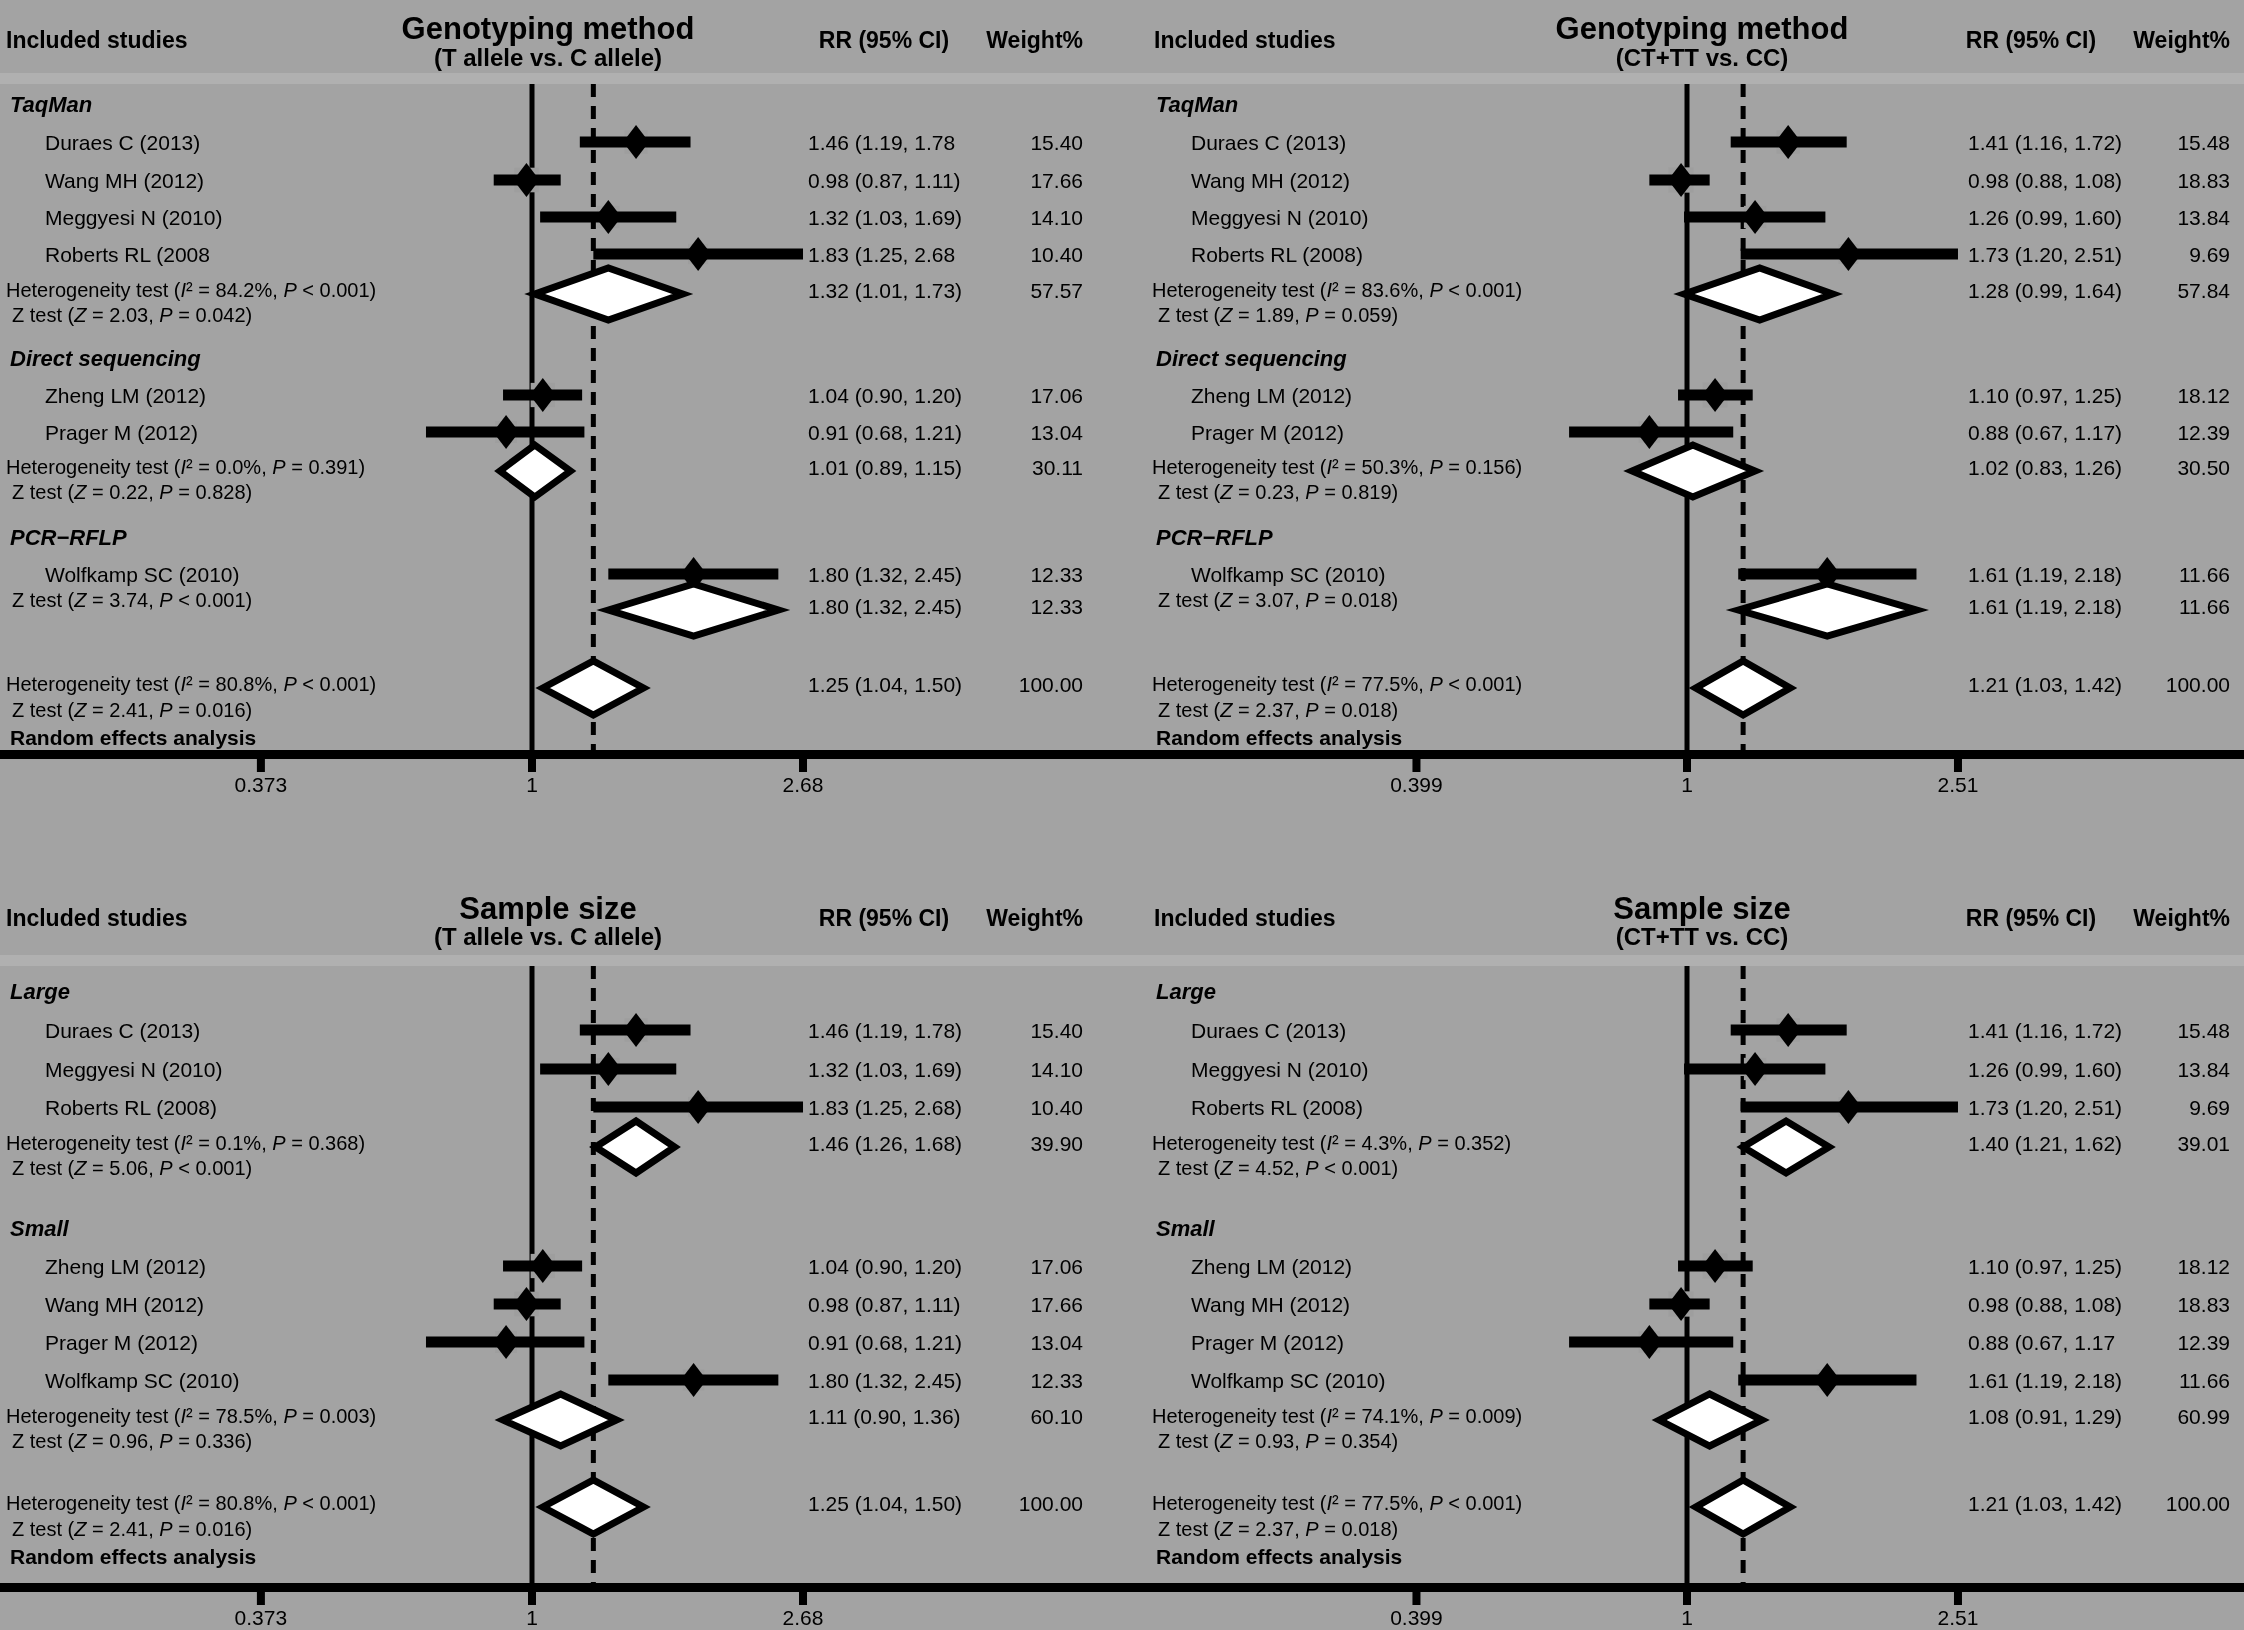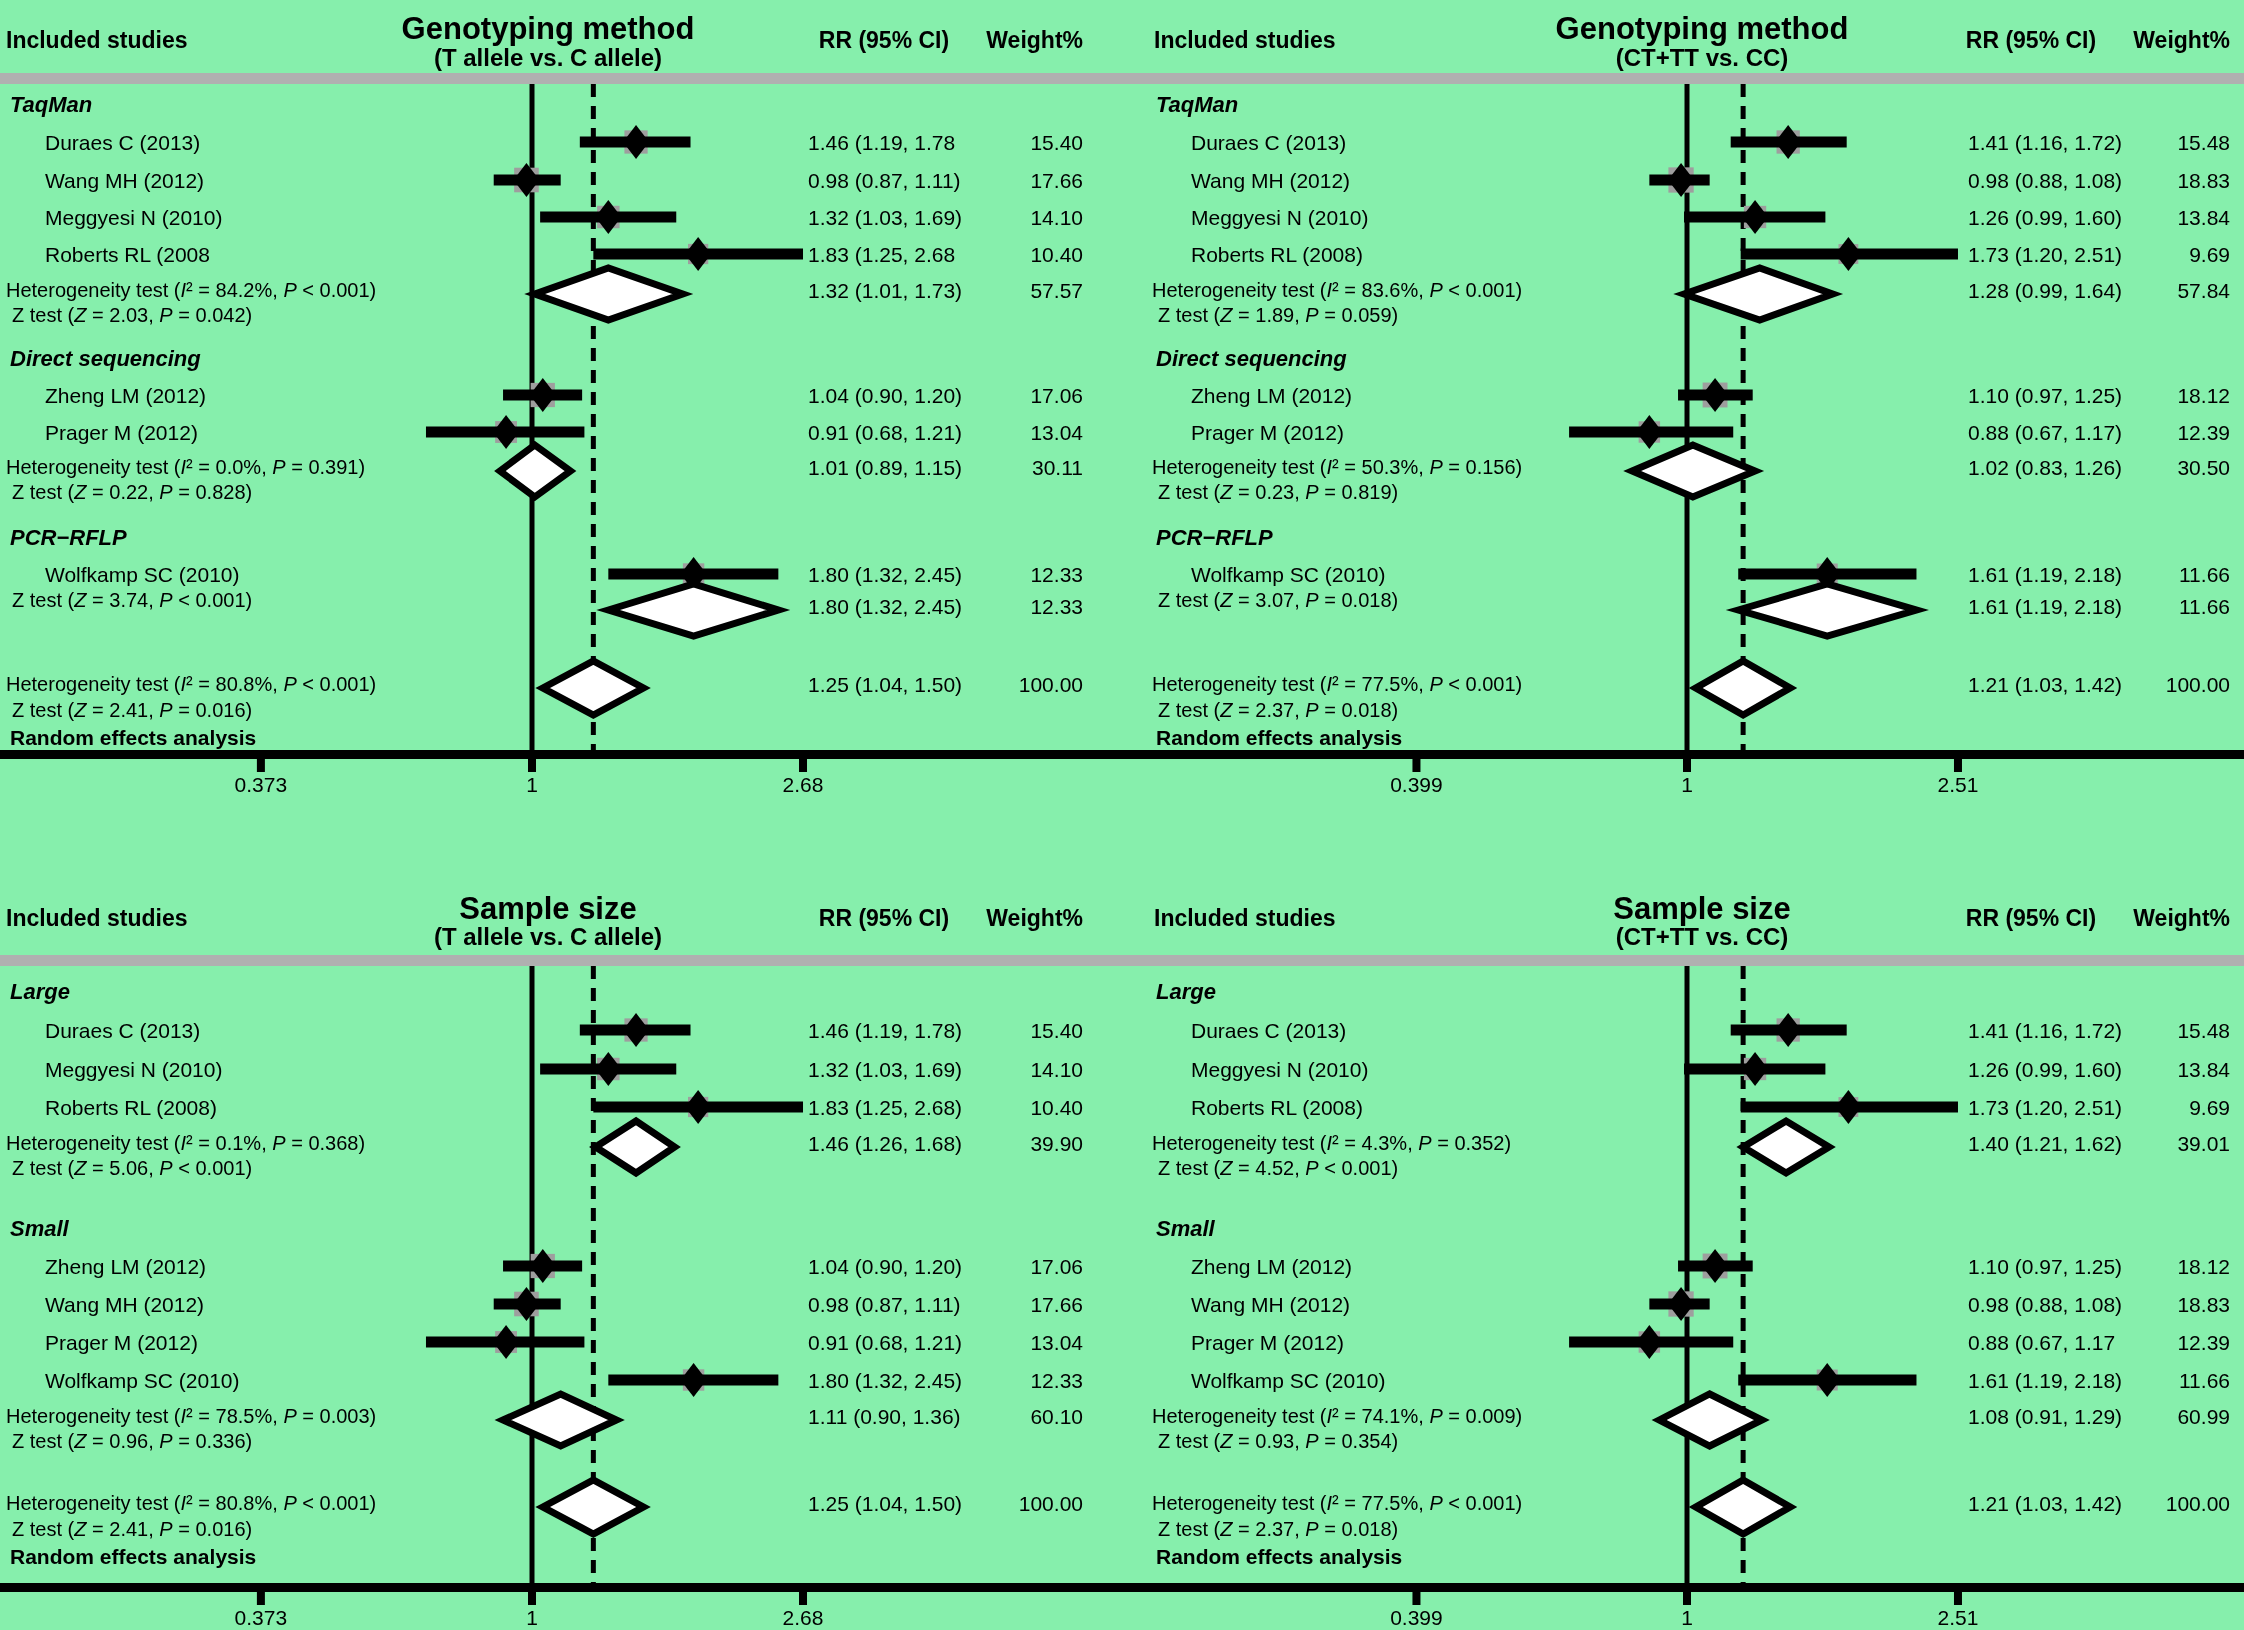--- a/index.html
+++ b/index.html
@@ -1,16 +1,16 @@
 <!DOCTYPE html>
 <html><head>
 <meta charset="utf-8">
 <style>
   html,body{margin:0;padding:0;background:#ffffff;}
-  .figure{position:relative;width:2244px;height:1630px;background:#86efac;overflow:hidden;}
+  .figure{position:relative;width:2244px;height:1630px;background:#a3a3a3;overflow:hidden;}
   svg text{font-family:"Liberation Sans", sans-serif;fill:#000;}
 </style>
 </head>
 <body>
 
 <div class="figure">
   <svg id="plot-svg" width="2244" height="1630" viewBox="0 0 2244 1630" xmlns="http://www.w3.org/2000/svg">
       <g transform="translate(0,0)">
         <text x="6" y="40" font-size="23" text-anchor="start" dominant-baseline="central" font-weight="bold">Included studies</text>
         <text x="548" y="28" font-size="31" text-anchor="middle" dominant-baseline="central" font-weight="bold">Genotyping method</text>

